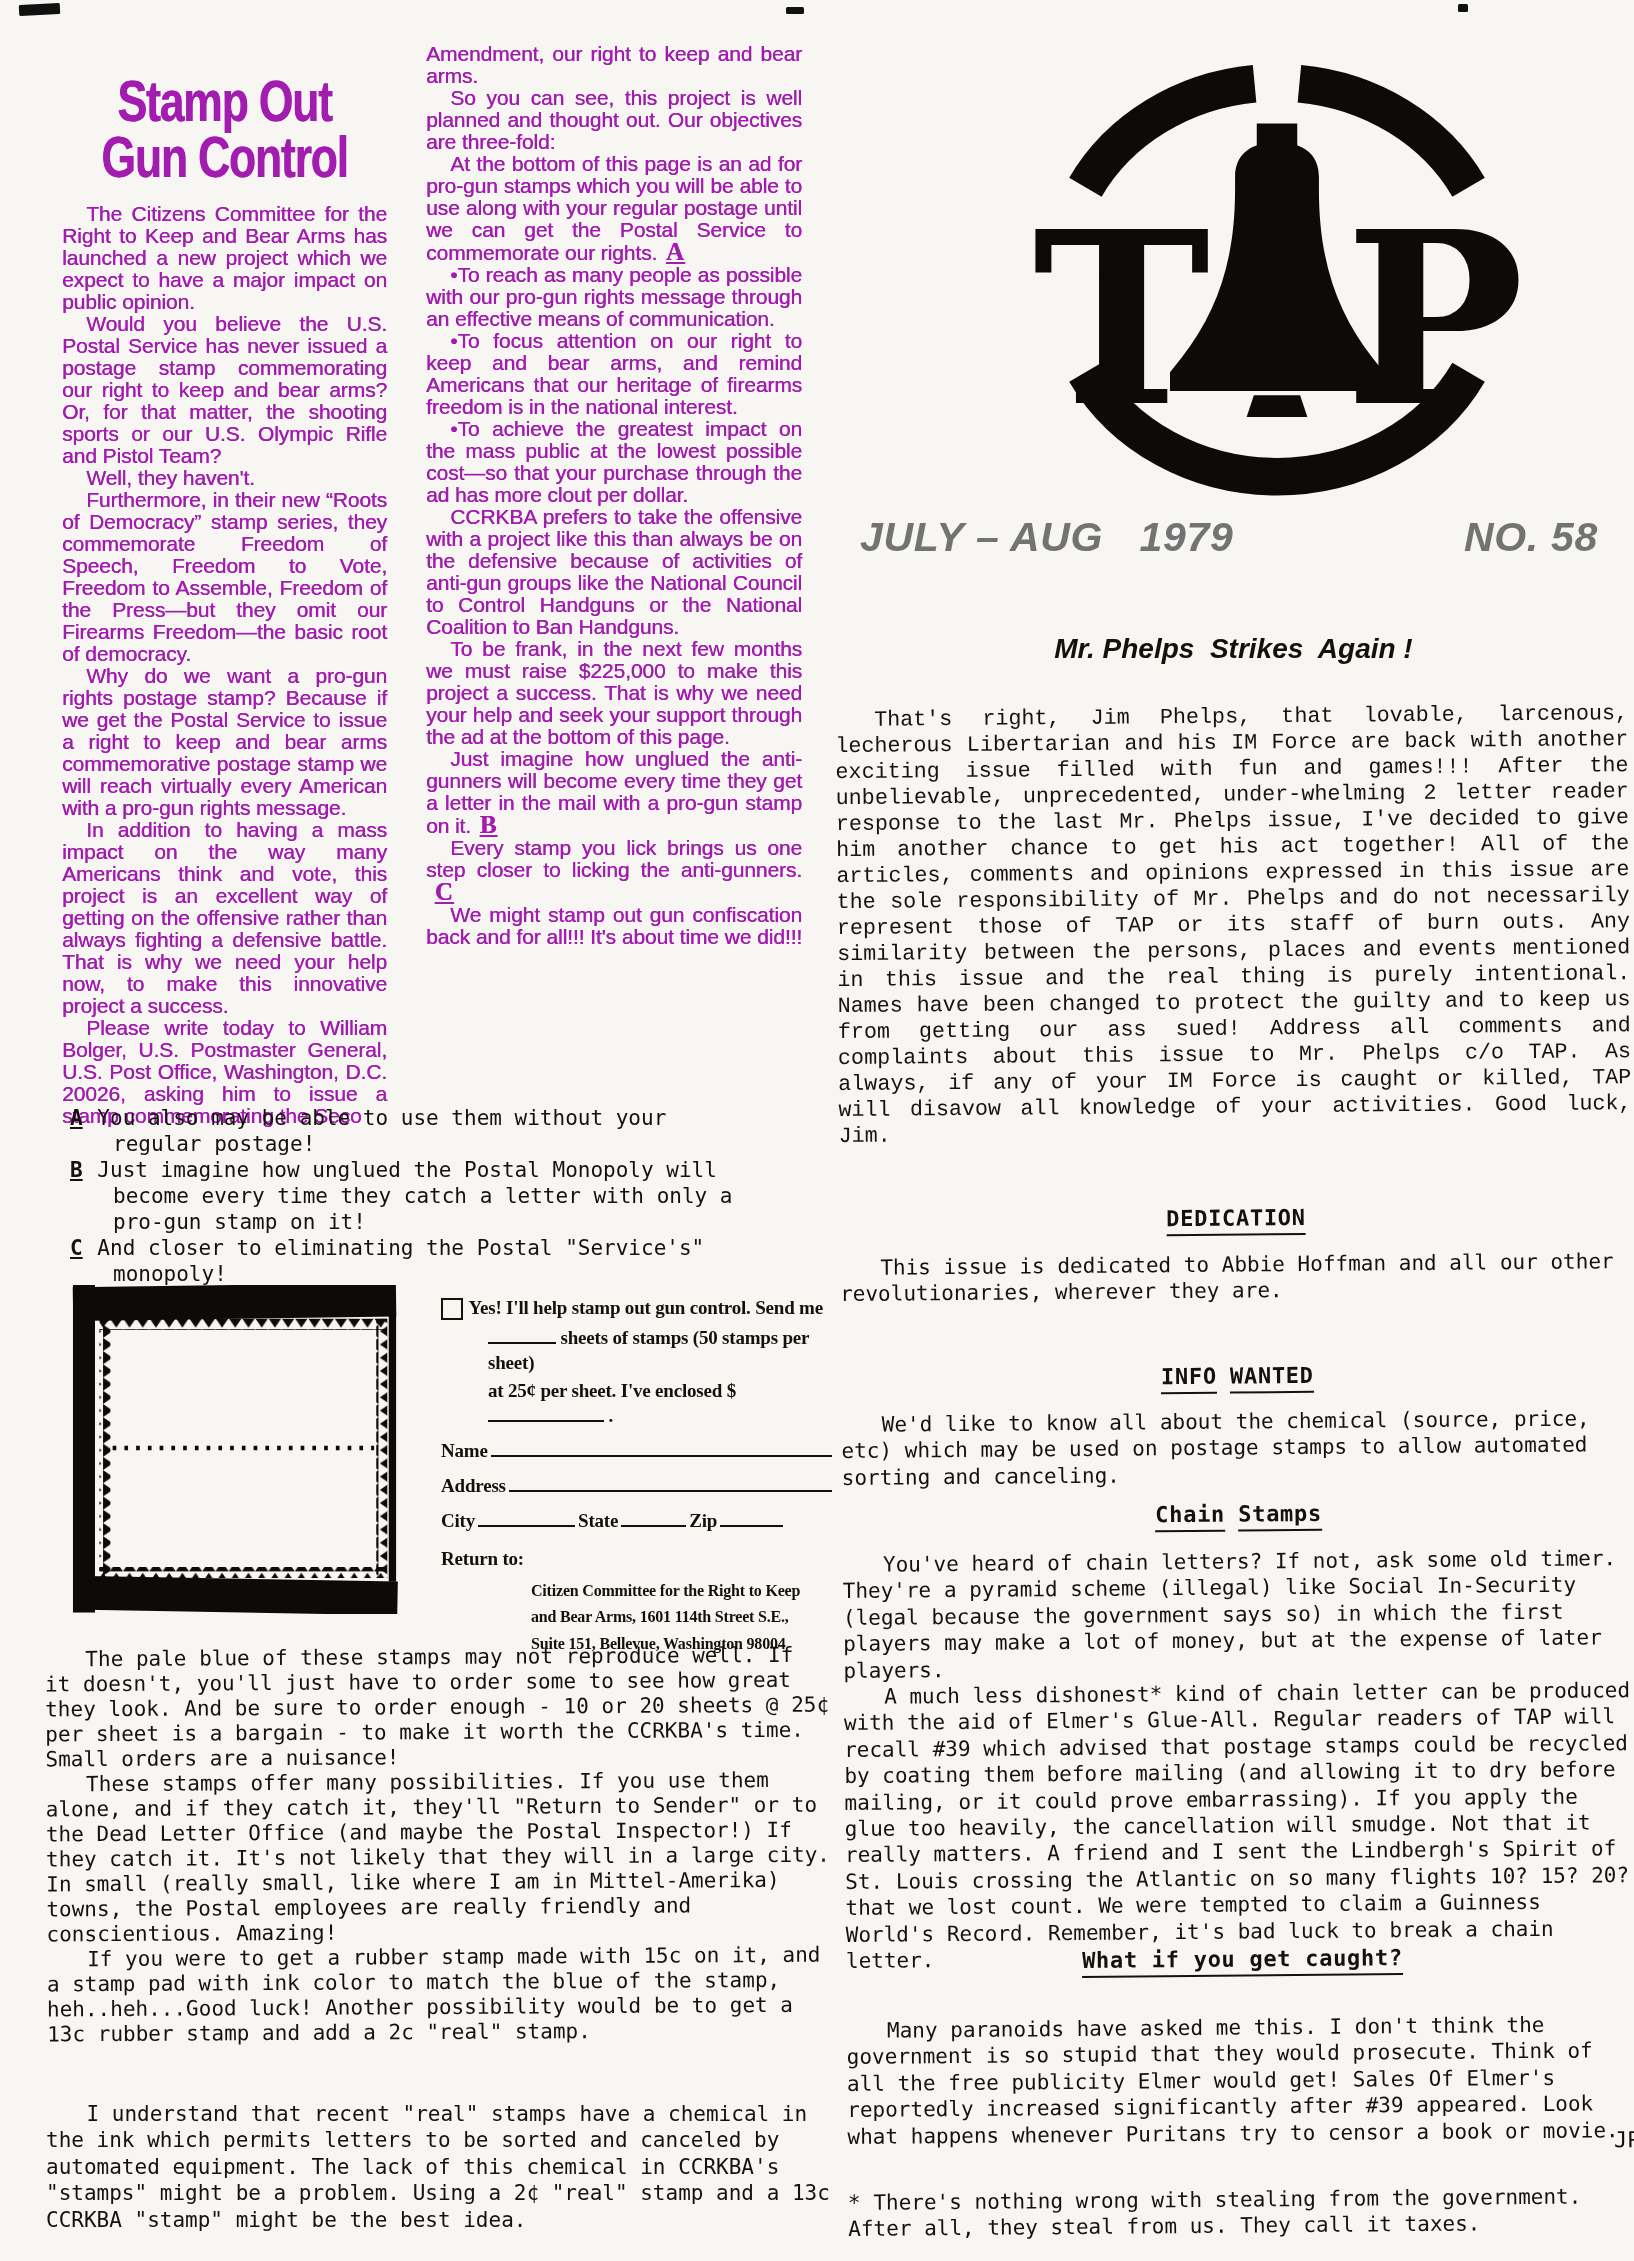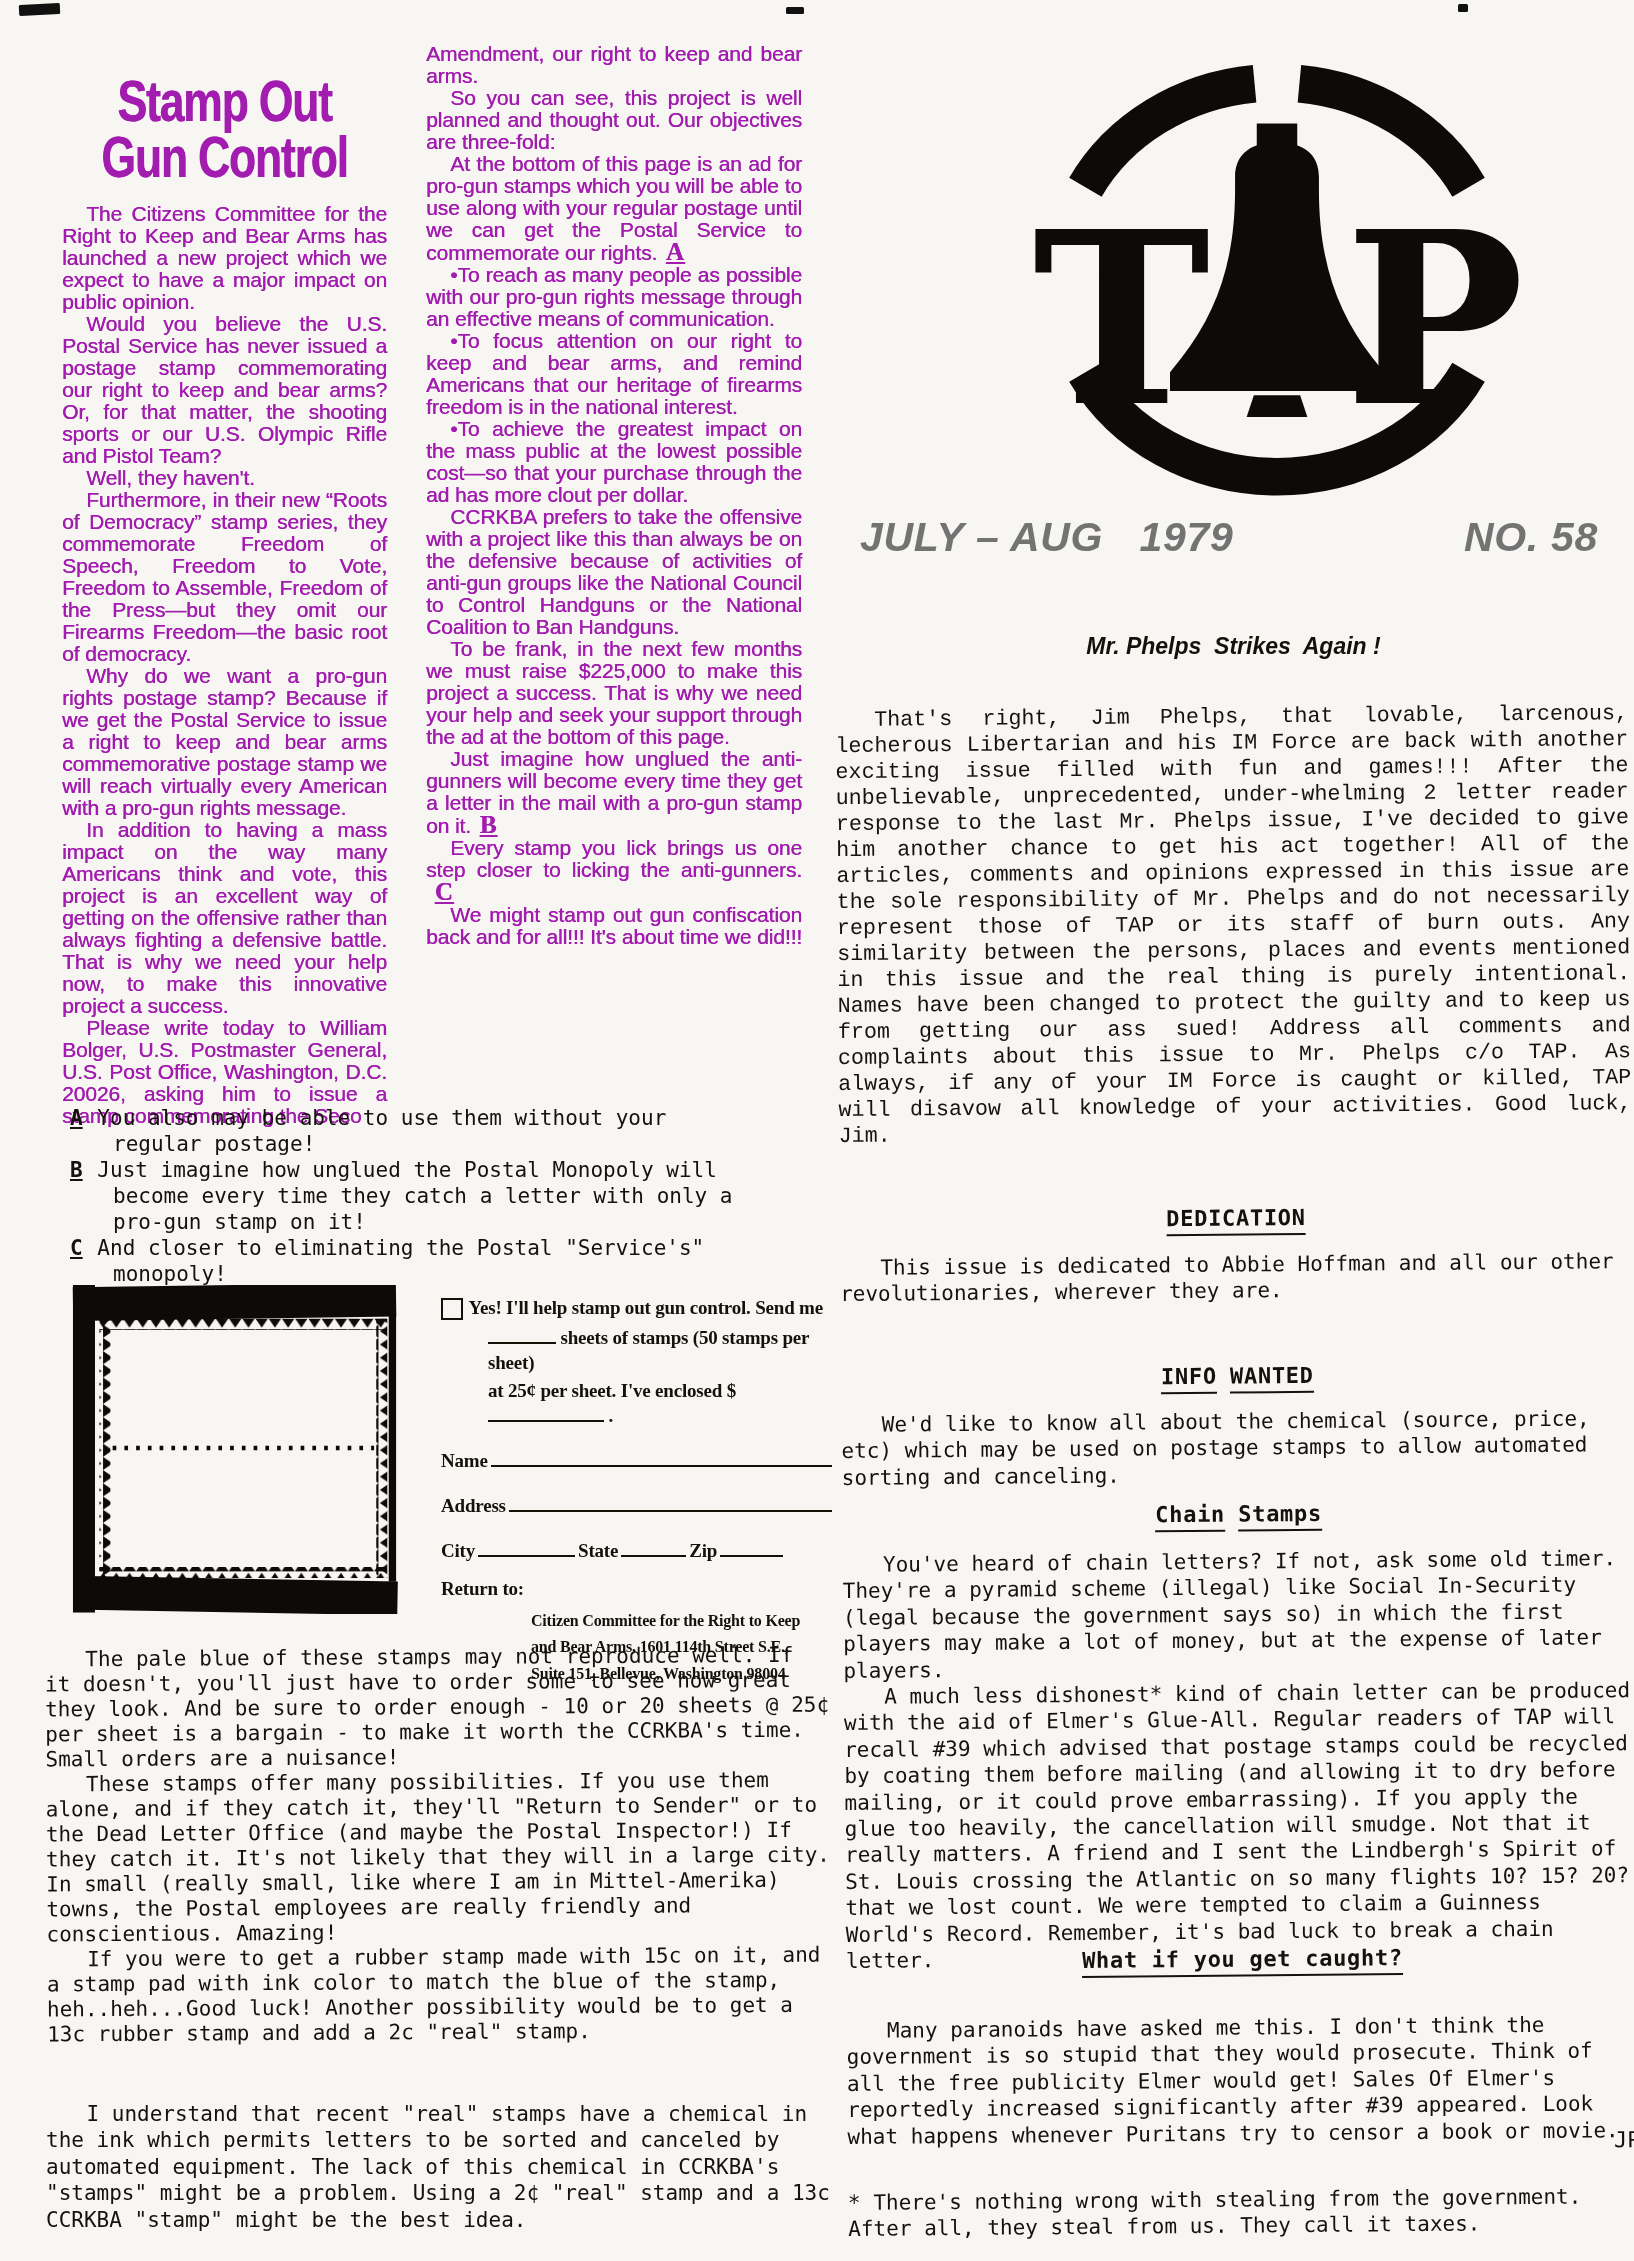--- a/index.html
+++ b/index.html
@@ -36,30 +36,30 @@
   
   .coupon{position:absolute;left:70px;top:1285px;width:764px;height:339px;}
   .stamp{position:absolute;left:0;top:0;}
   .coupon-form{position:absolute;left:371px;top:10.3px;width:391px;
                font-family:"Liberation Serif",serif;font-weight:700;font-size:19px;line-height:25px;color:#141109;letter-spacing:-0.2px;}
   .crow1{display:flex;gap:6px;}
   .checkbox{flex:0 0 auto;width:17.6px;height:17.6px;border:2.6px solid #141109;margin-top:2.9px;}
   .bl{display:inline-block;border-bottom:2.6px solid #141109;vertical-align:baseline;}
   .crow2{margin:4.4px 0 0 47px;}
   .crow3{margin:2.9px 0 0 47px;}
-  .frow{display:flex;align-items:baseline;gap:3px;margin-top:20px;}
+  .frow{display:flex;align-items:baseline;gap:3px;margin-top:10px;}
   .frow .grow{flex:1 1 auto;}
   .ret{margin-top:13.2px;}
   .retaddr{margin:7.3px 0 0 90px;font-size:16px;line-height:26.4px;}
 
   
   .masthead{position:absolute;left:860px;top:514px;width:738px;display:flex;justify-content:space-between;align-items:baseline;
             font-family:"Liberation Sans",sans-serif;font-weight:700;font-style:italic;font-size:41px;letter-spacing:0.7px;white-space:pre;color:#737373;}
   .phelps-head{position:absolute;left:837px;top:633px;width:793px;text-align:center;
-               font-family:"Liberation Sans",sans-serif;font-weight:700;font-style:italic;font-size:23px;white-space:pre;color:#141109;}
+               font-family:"Liberation Sans",sans-serif;font-weight:700;font-style:italic;font-size:28px;white-space:pre;color:#141109;}
   .right-flow{position:absolute;left:835px;top:708px;width:793px;transform:rotate(-0.5deg);transform-origin:0 0;}
   .rblock{position:absolute;left:0;width:793px;}
   .intro{font-family:"Liberation Mono",monospace;font-size:21.7px;line-height:26px;text-align:justify;color:#16130f;}
   .intro p{margin:0;text-indent:3ch;}
   .rhead{text-align:center;font-size:22px;font-weight:700;letter-spacing:0.7px;}
   .rhead .w{margin:0 6.6px;}
   .rbody{font-size:21px;line-height:26.4px;}
   .rbody p{margin:0;text-indent:3.2ch;}
   .jp{font-size:22px;text-align:right;padding-right:173px;}
   .starnote{font-size:21px;line-height:26.4px;}

